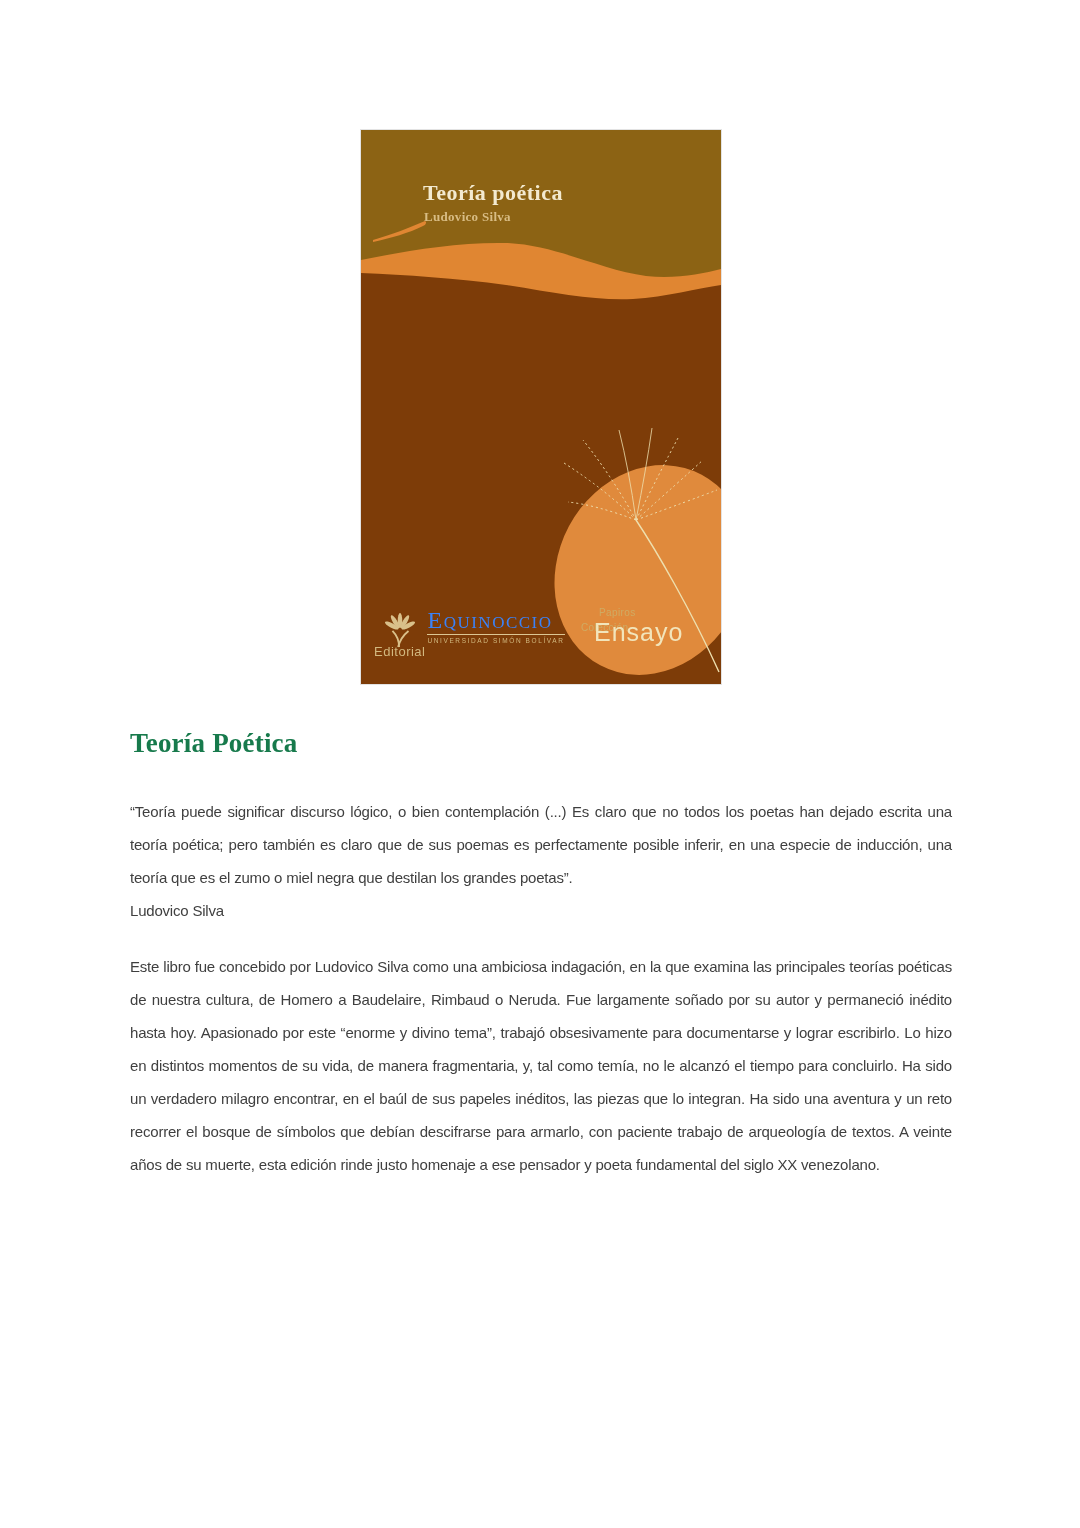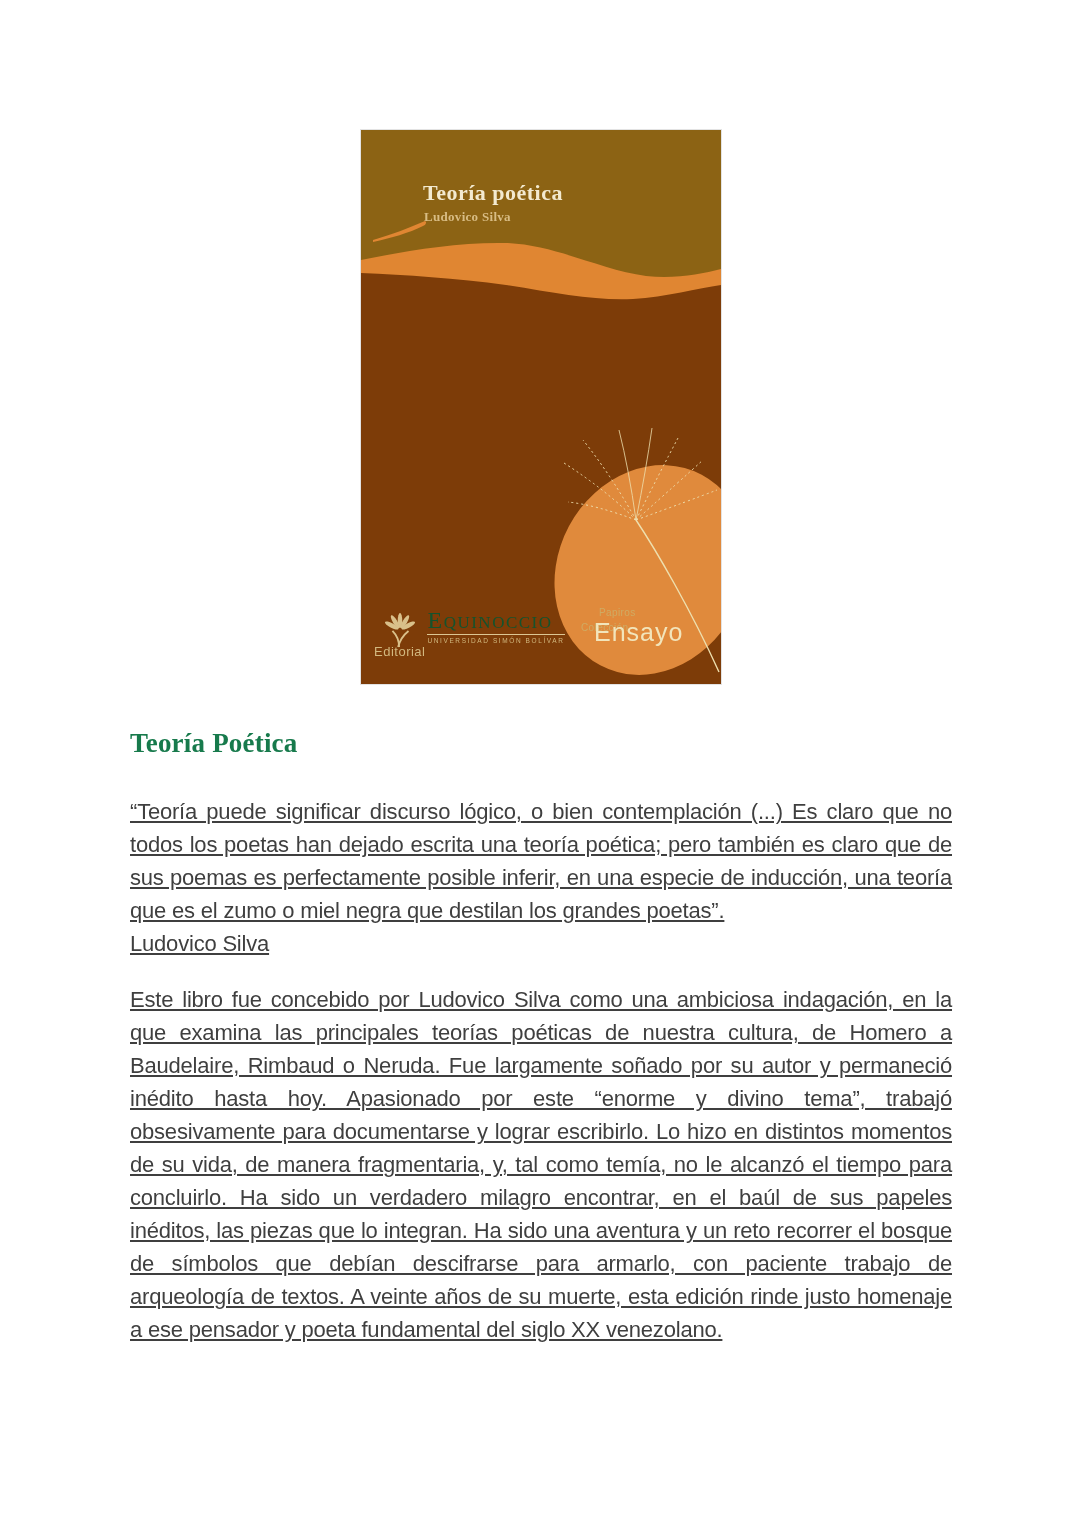--- a/index.html
+++ b/index.html
@@ -24,40 +24,40 @@
     color:#d8bc84;letter-spacing:.3px;
   }
   .publisher{
     position:absolute;left:13px;top:480px;display:flex;align-items:flex-start;
     color:#d9c08a;
   }
   .pub-icon-col{display:flex;flex-direction:column;align-items:center;margin-right:2px;}
   .editorial{font-size:13px;letter-spacing:.5px;margin-top:-4px;color:#d2b87f;}
   .pub-name{
     font-family:"Liberation Serif",serif;font-size:17px;letter-spacing:1.5px;
-    color:#14532d;border-bottom:1.5px solid #dcc693;padding-bottom:1px;line-height:20px;
+    color:#3b82f6;border-bottom:1.5px solid #dcc693;padding-bottom:1px;line-height:20px;
     white-space:nowrap;
   }
   .pub-name .bigE{font-size:24px;}
   .pub-sub{font-size:6.5px;letter-spacing:1.6px;color:#d2b87f;margin-top:2px;white-space:nowrap;}
   .collection{position:absolute;left:205px;top:460px;width:130px;color:#cfab63;}
   .coll-line1{position:absolute;left:15px;top:4px;font-size:10px;letter-spacing:.4px;margin-top:28px;}
   .coll-line2{position:absolute;left:33px;top:17px;font-size:10px;letter-spacing:.4px;}
   .coll-series{
     position:absolute;left:28px;top:28px;font-size:25px;letter-spacing:1px;
     color:#f2e5bb;font-weight:normal;
   }
   
   .article{position:absolute;left:130px;top:728px;width:822px;}
   .article h1{
     margin:0 0 36px 0;font-family:"Liberation Serif",serif;
     font-size:27px;font-weight:bold;color:#177a4c;letter-spacing:.2px;
   }
   .article p{
-    margin:0;font-size:22px;line-height:33px;color:#3f3f3f;letter-spacing:-.2px;text-decoration:underline;
+    margin:0;font-size:15px;line-height:33px;color:#3f3f3f;letter-spacing:-.2px;
   }
   .quote{text-align:justify;}
   .body-par{text-align:justify;margin-top:23px !important;}
   .sig{margin-top:31px !important;}
 </style>
 </head>
 <body>
 
 <div class="page">
 

